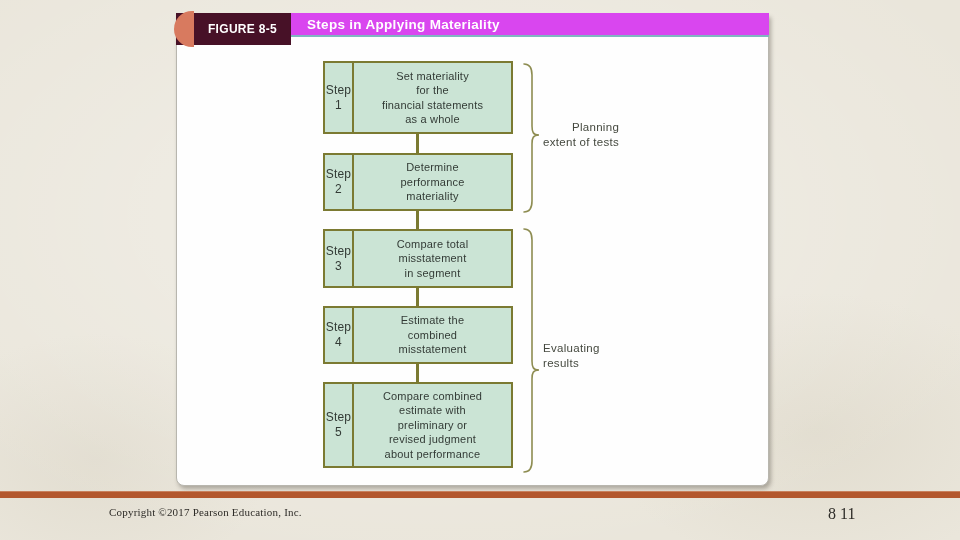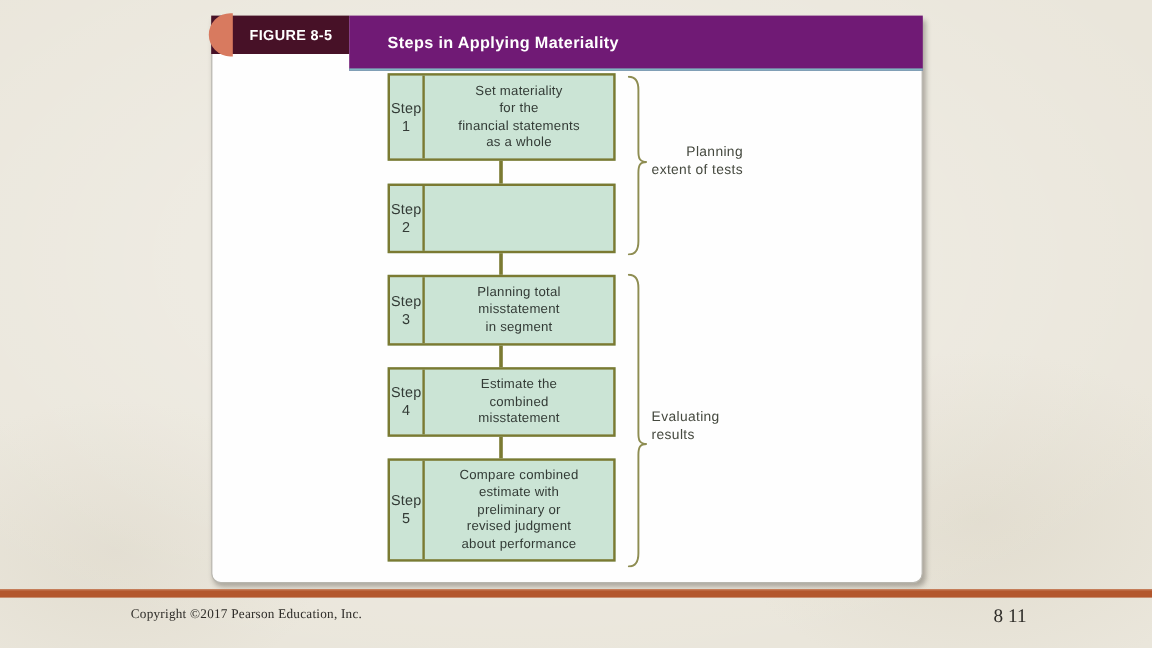--- a/index.html
+++ b/index.html
@@ -27,27 +27,27 @@
   .header-bar { position: absolute; left: -1px; top: -2px; right: -1px; height: 32px; display: flex; }
   .figure-label-box {
     width: 115px; height: 32px;
     background: #471127;
     color: #ffffff;
     font-weight: bold; font-size: 12px; letter-spacing: 0.3px;
     display: flex; align-items: center; justify-content: center;
     padding-left: 18px;
   }
   .figure-title-box {
-    flex: 1; height: 46px;
-    background: #701a75;
+    flex: 1; height: 24px;
+    background: #d946ef;
     border-bottom: 2px solid #7fb6c0;
     color: #ffffff;
     font-weight: bold; font-size: 13.5px; letter-spacing: 0.3px;
     display: flex; align-items: center;
-    padding-left: 32px;
+    padding-left: 16px;
   }
   .accent-circle {
     position: absolute; left: -3px; top: -4px;
     width: 20px; height: 36px;
     background: #d87a5f;
     border-radius: 18px 0 0 18px;
   }
   
   .step-row {
     position: absolute; left: 146px; width: 190px;
@@ -126,25 +126,28 @@
       <div class="step-label">Step
 1</div>
       <div class="step-desc">Set materiality
 for the
 financial statements
 as a whole</div>
     </div>
     <div class="step-row s2">
       <div class="step-label">Step
 2</div>
+      <div class="step-desc">Determine
+performance
+materiality</div>
     </div>
     <div class="step-row s3">
       <div class="step-label">Step
 3</div>
-      <div class="step-desc">Planning total
+      <div class="step-desc">Compare total
 misstatement
 in segment</div>
     </div>
     <div class="step-row s4">
       <div class="step-label">Step
 4</div>
       <div class="step-desc">Estimate the
 combined
 misstatement</div>
     </div>

